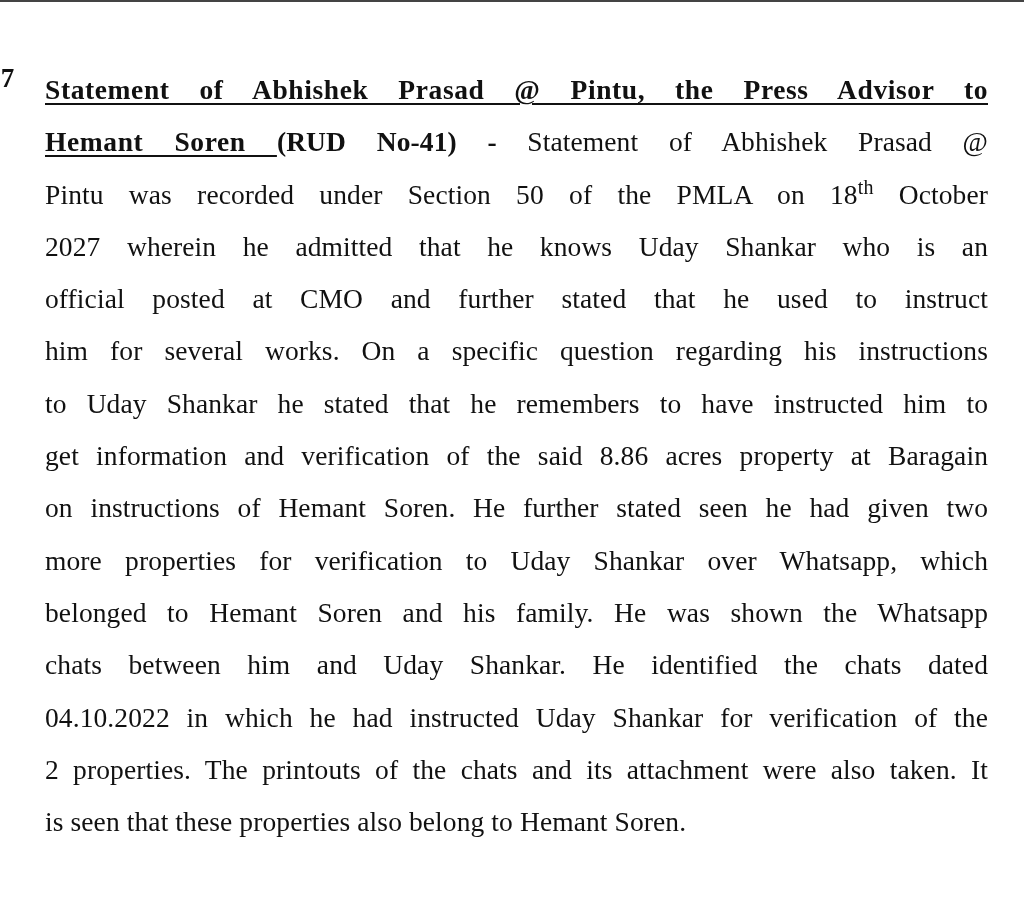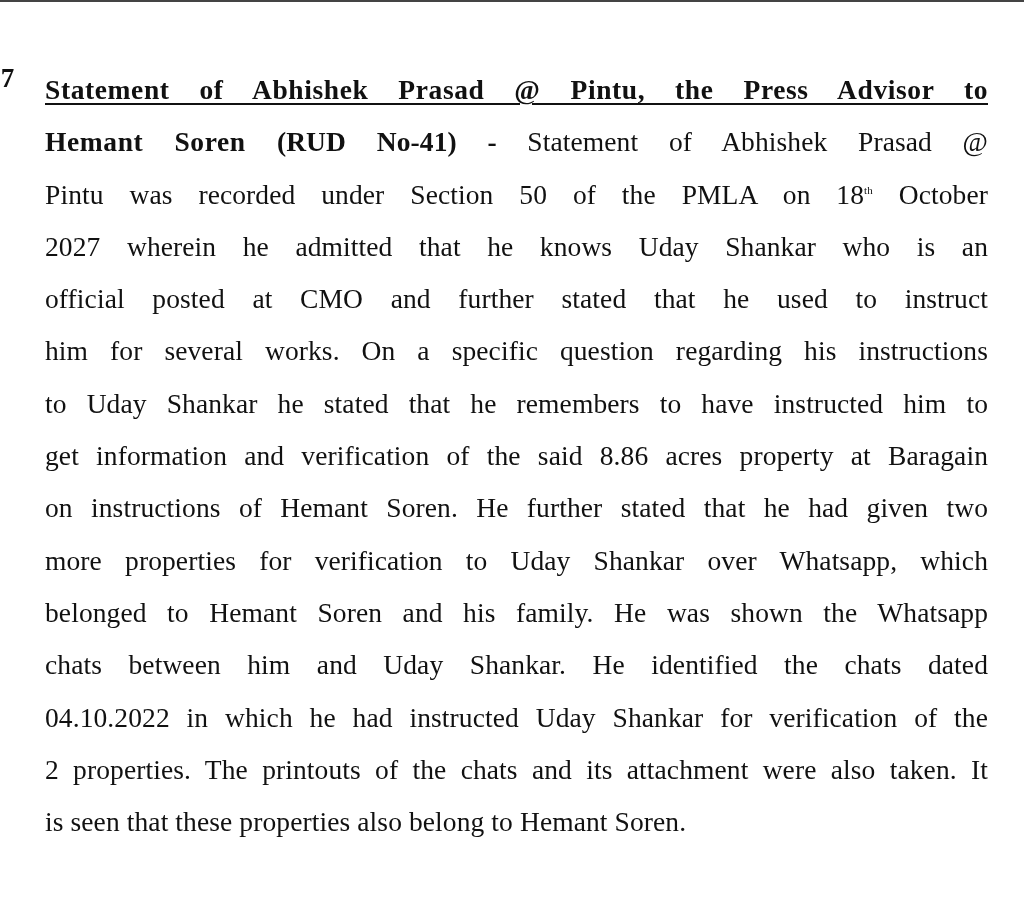--- a/index.html
+++ b/index.html
@@ -60,46 +60,46 @@
       letter-spacing: 0.6px;
       word-spacing: 6px;
     }
     .line.justified-wide {
       word-spacing: 2px;
     }
     .bold {
       font-weight: bold;
     }
     sup {
-      font-size: 11px;
+      font-size: 20px;
       line-height: 0;
       vertical-align: 10px;
     }
   </style>
 </head>
 <body>
 
 <div class="top-rule"></div>
 
 <div class="para-number">.7</div>
 
 <div class="page">
 
   <span class="line heading">Statement of Abhishek Prasad @ Pintu, the Press Advisor to</span>
 
-  <span class="line justified-wide"><span class="bold" style="text-decoration-thickness: 2px; text-underline-offset: 4px; letter-spacing:0.6px;">Hemant Soren </span><span class="bold">(RUD No-41) -</span><span> Statement of Abhishek Prasad @</span></span>
+  <span class="line justified-wide"><span class="bold" style="text-decoration: underline; text-decoration-thickness: 2px; text-underline-offset: 4px; letter-spacing:0.6px;">Hemant Soren </span><span class="bold">(RUD No-41) -</span><span> Statement of Abhishek Prasad @</span></span>
 
   <span class="line justified-wide"><span>Pintu was recorded under Section 50 of the PMLA on 18</span><sup>th</sup><span> October</span></span>
 
   <span class="line justified-wide">2027 wherein he admitted that he knows Uday Shankar who is an</span>
   <span class="line justified-wide">official posted at CMO and further stated that he used to instruct</span>
   <span class="line">him for several works. On a specific question regarding his instructions</span>
   <span class="line">to Uday Shankar he stated that he remembers to have instructed him to</span>
   <span class="line">get information and verification of the said 8.86 acres property at Baragain</span>
-  <span class="line">on instructions of Hemant Soren. He further stated that he had given two</span>
+  <span class="line">on instructions of Hemant Soren. He further stated seen he had given two</span>
   <span class="line">more properties for verification to Uday Shankar over Whatsapp, which</span>
   <span class="line">belonged to Hemant Soren and his family. He was shown the Whatsapp</span>
   <span class="line justified-wide">chats between him and Uday Shankar. He identified the chats dated</span>
   <span class="line">04.10.2022 in which he had instructed Uday Shankar for verification of the</span>
   <span class="line">2 properties. The printouts of the chats and its attachment were also taken. It</span>
   <span class="line last">is seen that these properties also belong to Hemant Soren.</span>
 
 </div>
 
 </body></html>

